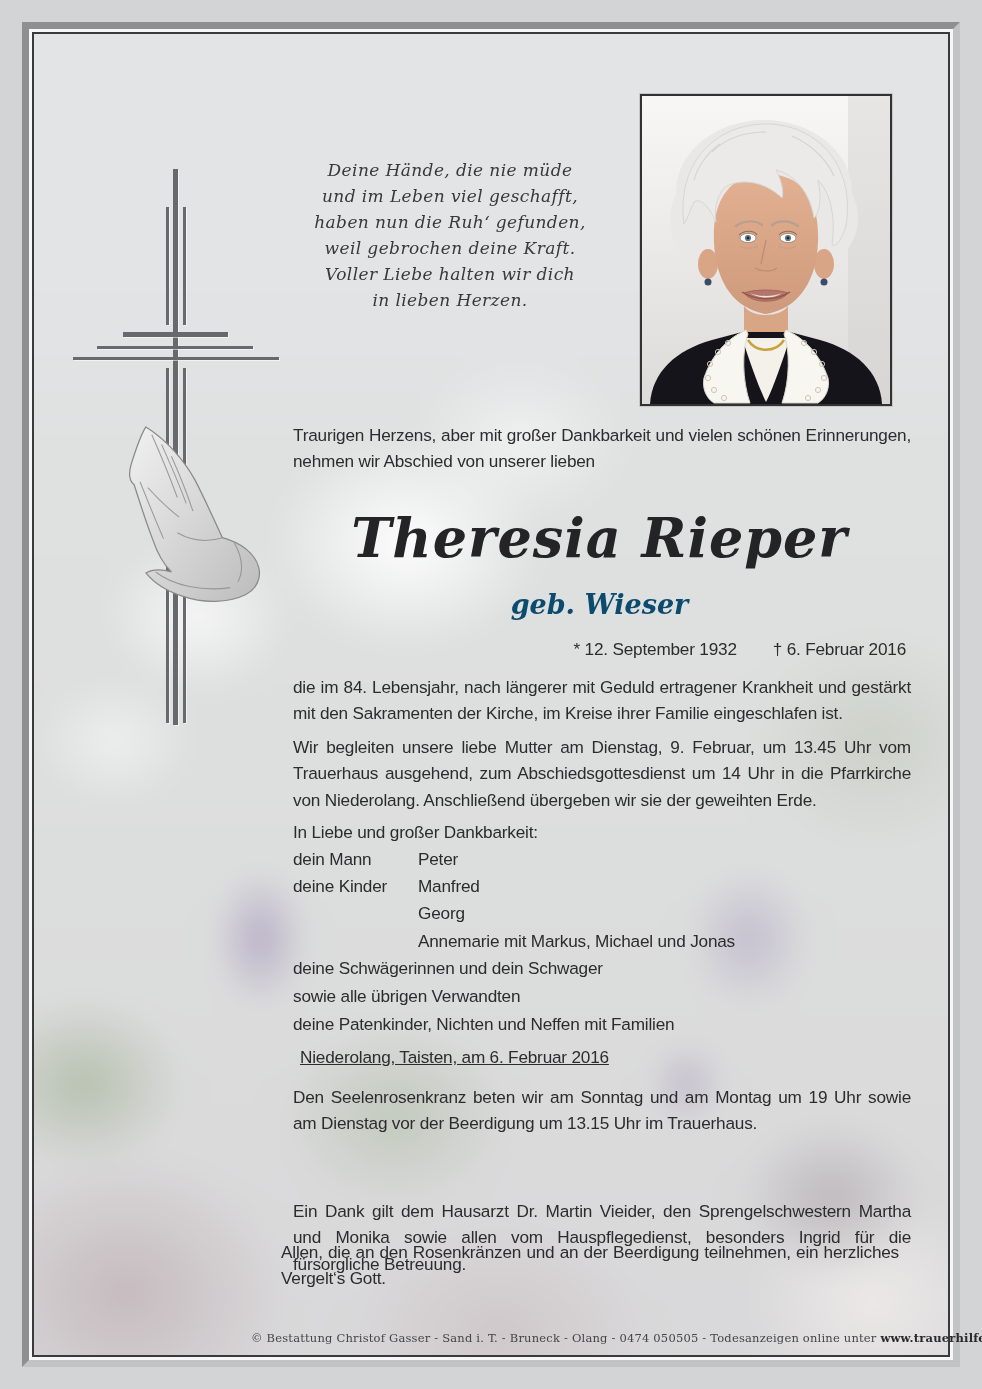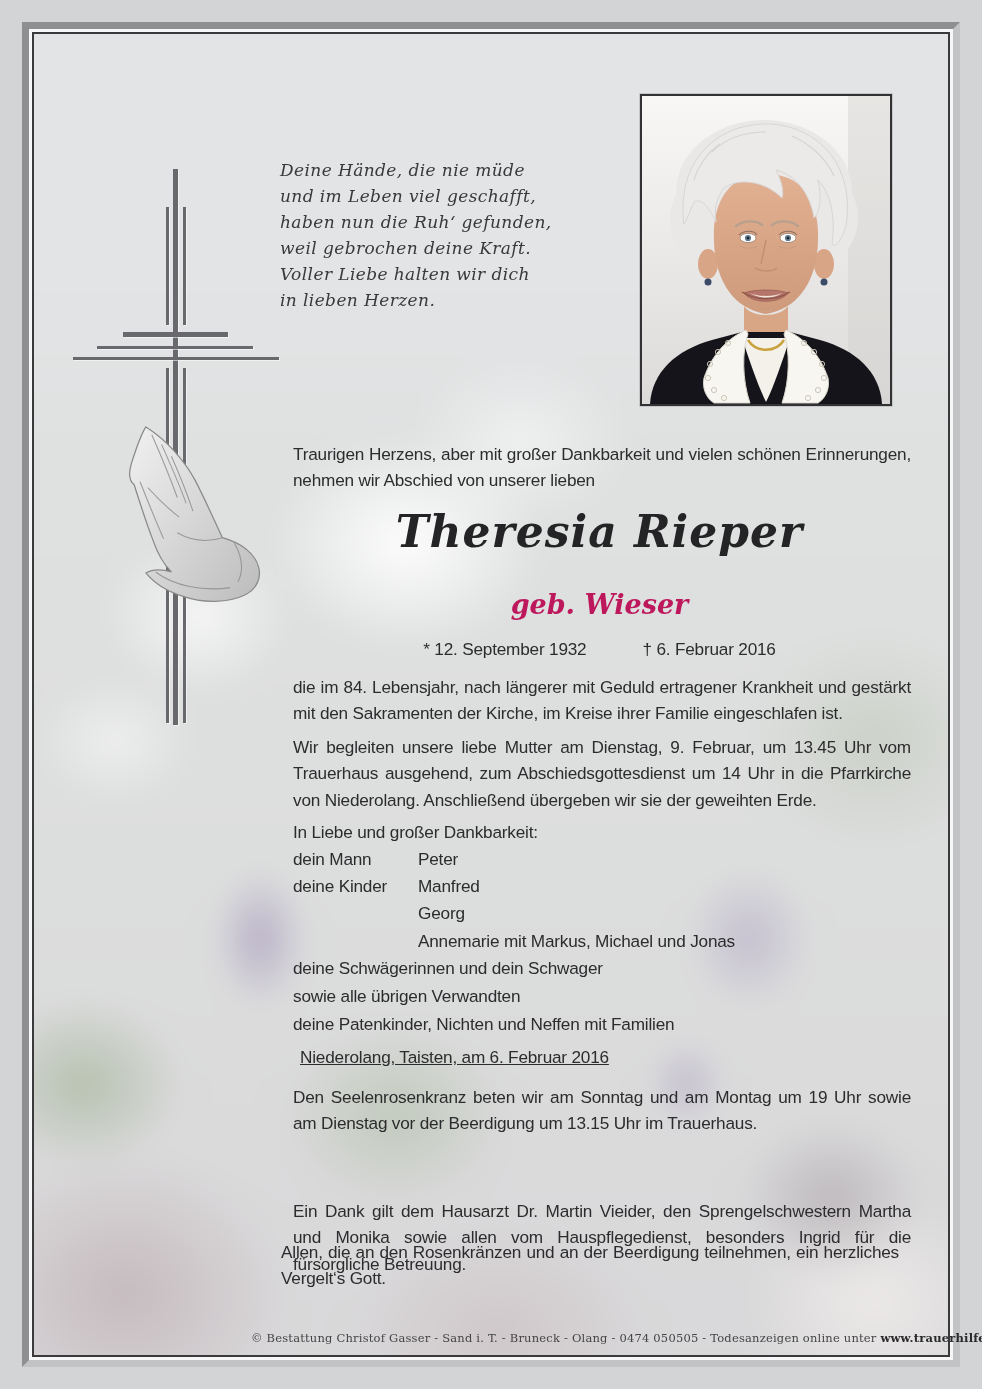--- a/index.html
+++ b/index.html
@@ -28,33 +28,33 @@
       radial-gradient(210px 180px at 125px 1255px, rgba(185,168,173,.60), rgba(185,168,173,0) 75%),
       radial-gradient(190px 150px at 485px 1295px, rgba(198,184,187,.50), rgba(198,184,187,0) 75%),
       radial-gradient(130px 110px at 805px 1165px, rgba(157,148,155,.45), rgba(157,148,155,0) 70%),
       radial-gradient(170px 140px at 845px 1265px, rgba(239,236,234,.85), rgba(239,236,234,0) 75%),
       linear-gradient(180deg, rgba(226,227,229,0) 0%, rgba(212,216,209,.35) 45%, rgba(203,199,201,.45) 100%),
       #e3e4e6;}
   
   .cross span{position:absolute;background:#69696d;box-shadow:1px 1px 0 rgba(255,255,255,.55);}
   
   .abs{position:absolute;}
-  .poem{left:280px;top:157px;width:340px;
+  .poem{left:280px;top:157px;width:340px;text-align:center;
         font-family:"DejaVu Serif",serif;font-style:italic;font-size:17px;line-height:26px;
         color:#39393b;letter-spacing:.4px;}
   .body-text{font-size:17.2px;line-height:26.4px;letter-spacing:-0.2px;color:#2c2c2e;}
   .just{text-align:justify;}
-  .intro{left:293px;top:441px;width:618px;}
+  .intro{left:293px;top:422px;width:618px;}
   .name{left:293px;top:506px;width:613px;text-align:center;
         font-family:"DejaVu Serif",serif;font-style:italic;font-weight:bold;
-        font-size:44px;letter-spacing:1px;color:#242426;}
+        font-size:54px;letter-spacing:1px;color:#242426;}
   .maiden{left:293px;top:589px;width:613px;text-align:center;
         font-family:"DejaVu Serif",serif;font-style:italic;font-weight:bold;
-        font-size:27px;color:#be185d;}
-  .dates{left:293px;top:636px;width:613px;display:flex;justify-content:center;gap:56px;}
+        font-size:27px;color:#0c4a6e;}
+  .dates{left:293px;top:636px;width:613px;display:flex;justify-content:flex-end;gap:36px;}
   .obituary{left:293px;top:674px;width:618px;}
   .funeral{left:293px;top:734px;width:618px;}
   .family-heading{left:293px;top:819px;width:618px;}
   .family-rows{left:293px;top:846px;width:618px;}
   .family-row{display:grid;grid-template-columns:125px 1fr;line-height:27.2px;}
   .family-additional{left:293px;top:954px;width:618px;line-height:28.2px;}
   .place-date{left:300px;top:1044px;width:618px;text-decoration:underline;}
   .rosary{left:293px;top:1084px;width:618px;}
   .thanks{left:293px;top:1198px;width:618px;}
   .gratitude{left:281px;top:1239px;width:618px;}

